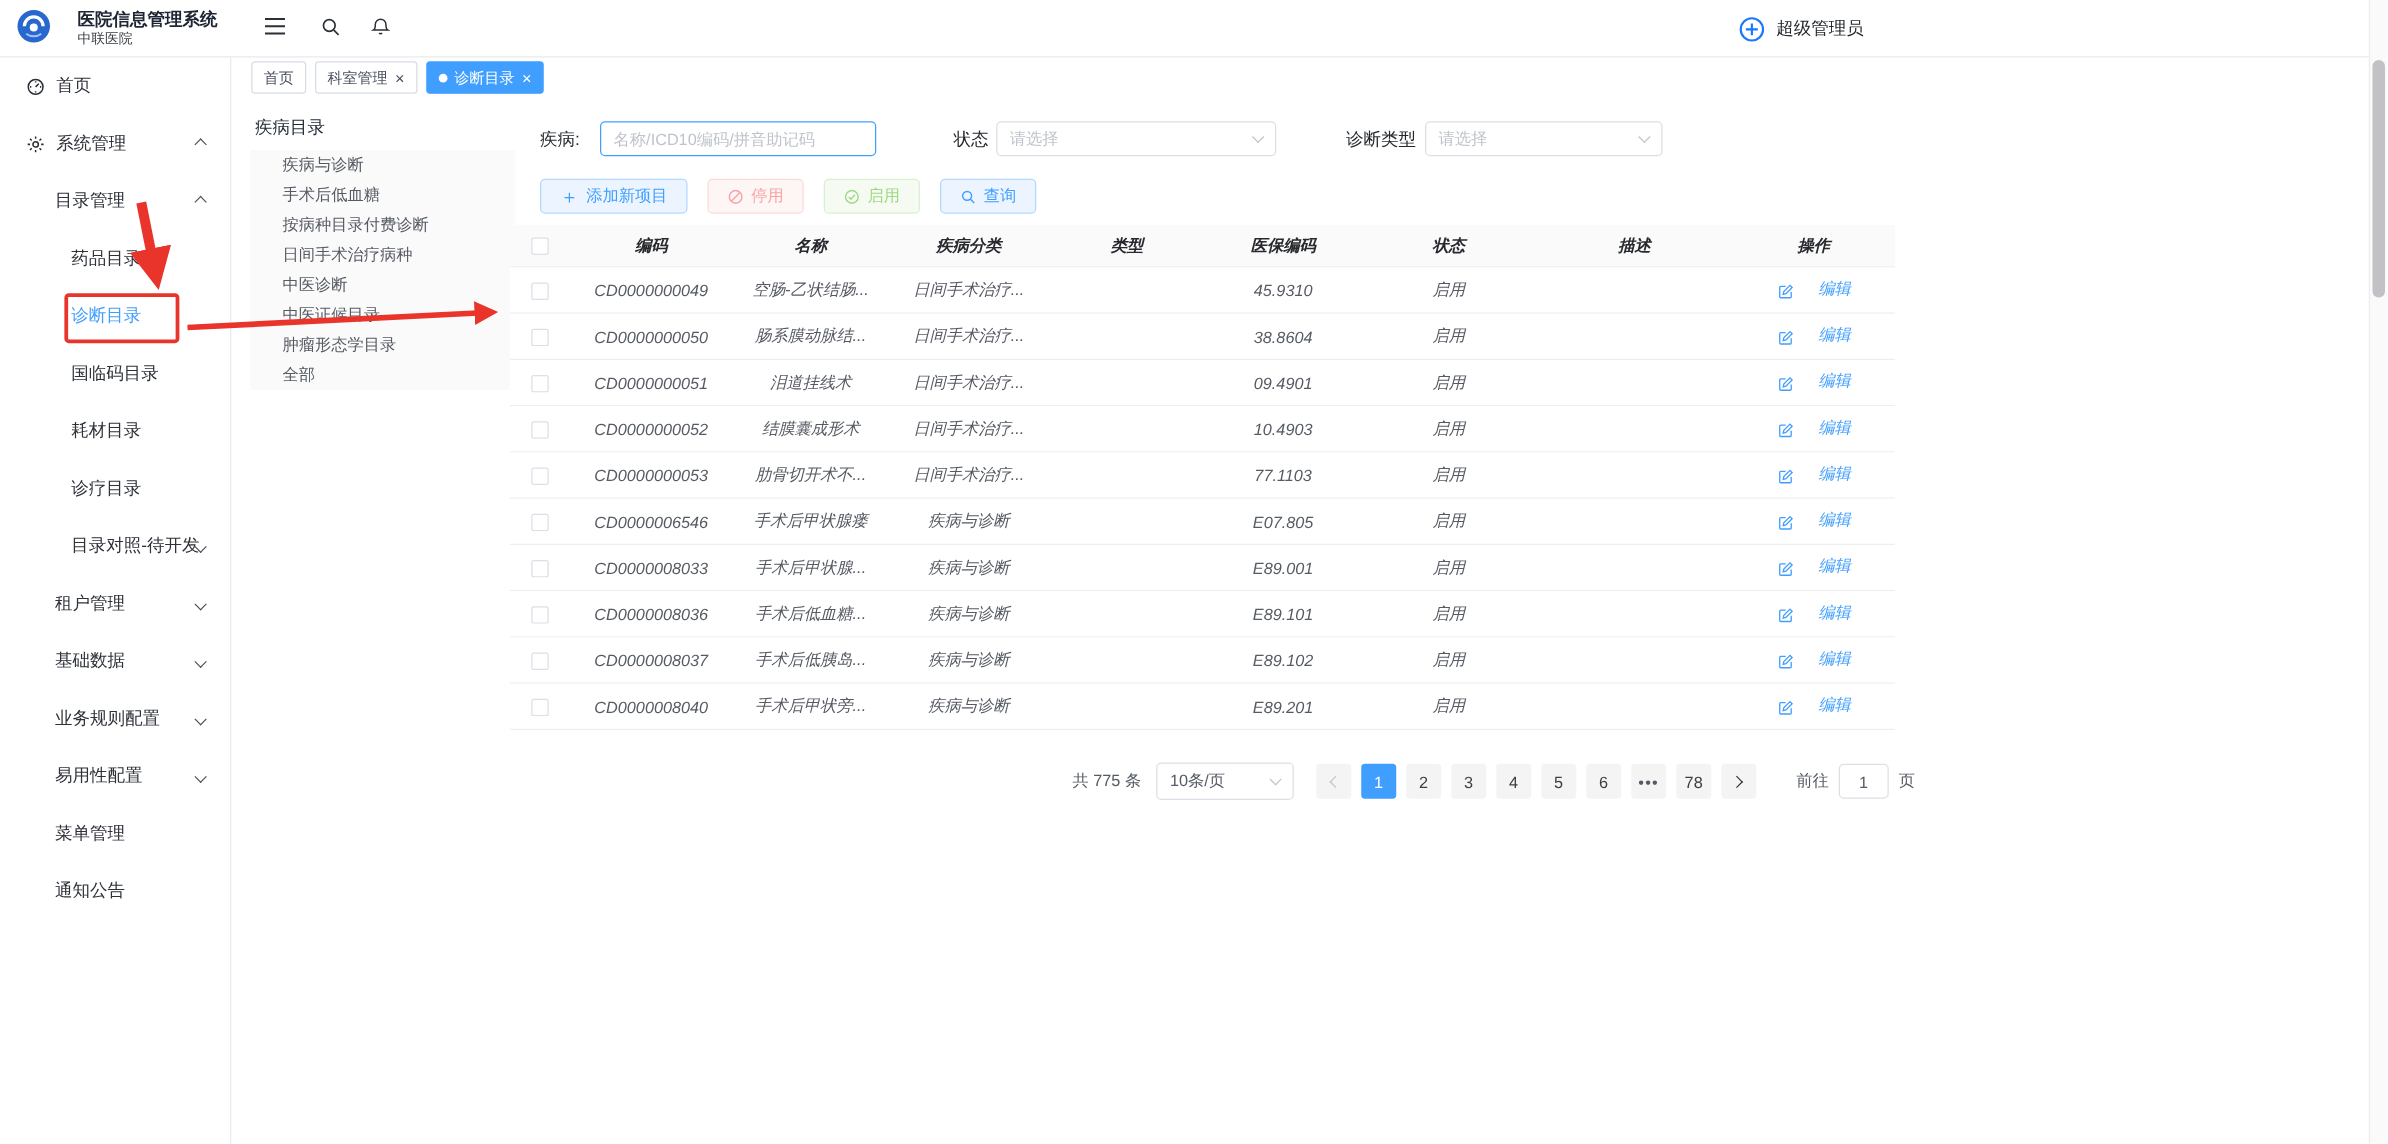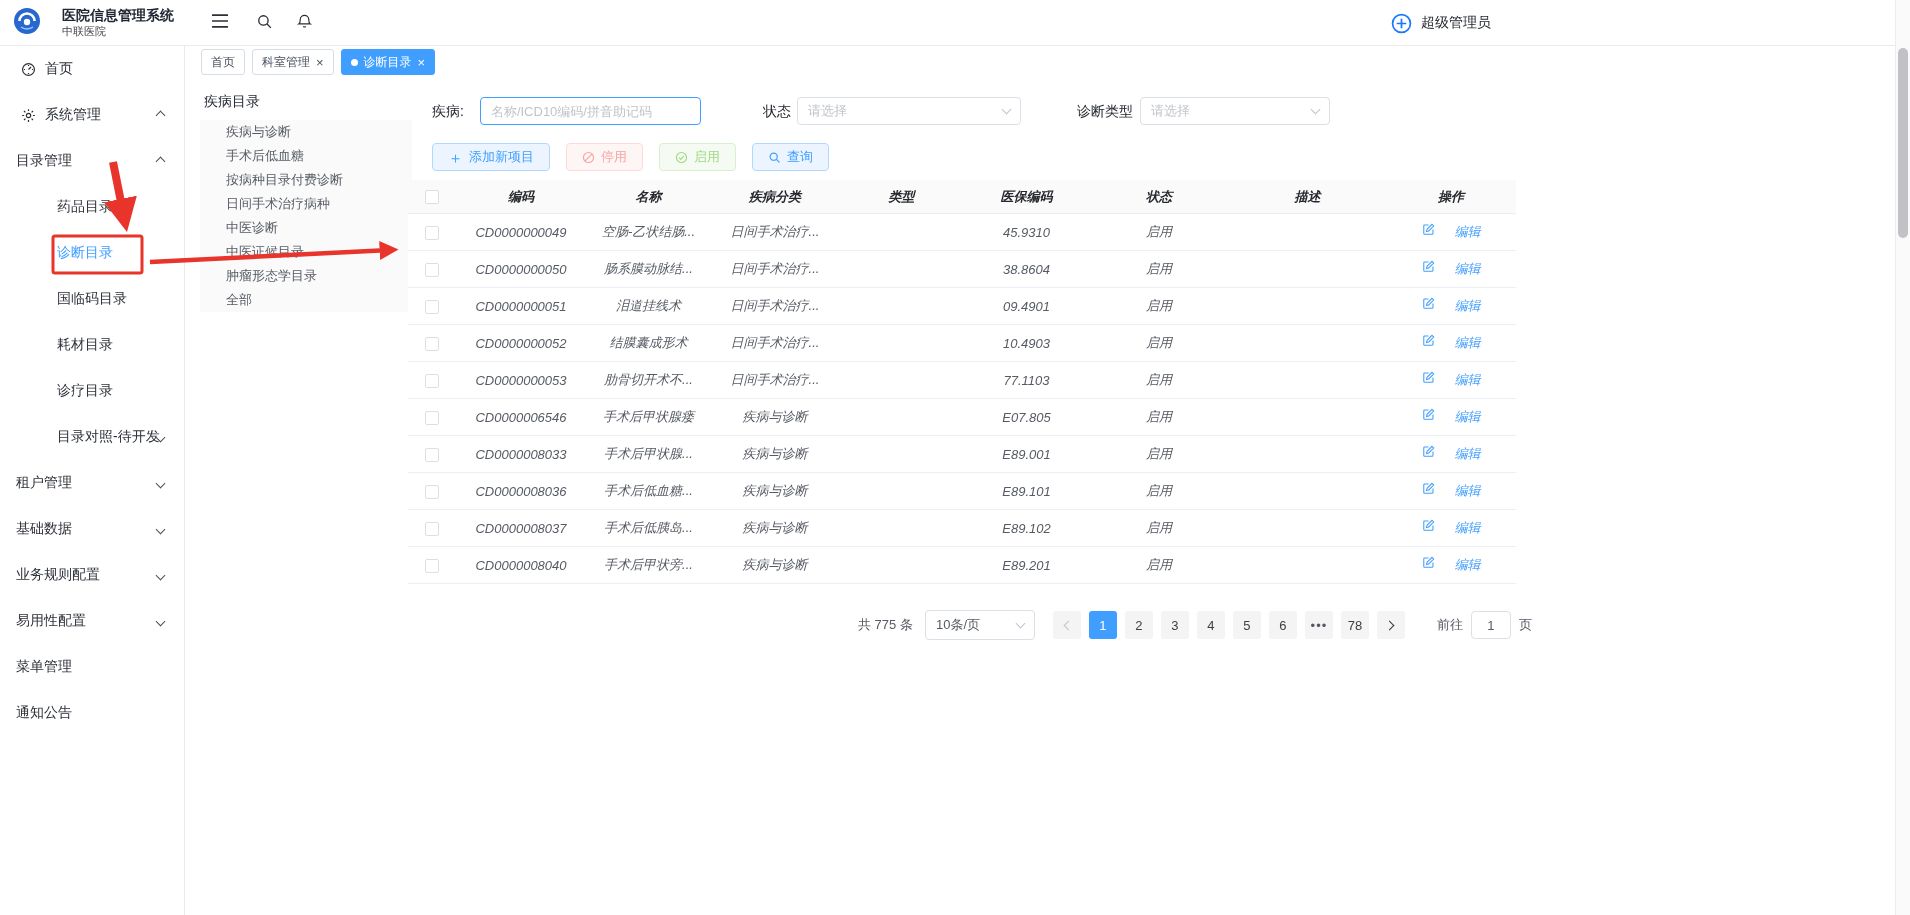--- a/index.html
+++ b/index.html
@@ -15,21 +15,21 @@
   .hicon.collapse { left:211px; }
   .hicon.search { left:256px; }
   .hicon.bell { left:296px; top:12px; }
   .user-area { position:absolute; left:1390px; top:0; height:46px; display:flex; align-items:center; gap:8px; cursor:pointer; }
   .user-area .uname { font-size:14px; color:#24282e; }
 
   
   .sidebar { position:absolute; left:0; top:46px; width:185px; height:869px; background:#fff; border-right:1px solid #e8eaec; z-index:2; }
   .side-item { position:relative; height:46px; display:flex; align-items:center; font-size:14px; color:#2d3138; cursor:pointer; white-space:nowrap; }
   .side-item.lv0 { padding-left:21px; }
-  .side-item.lv1 { padding-left:16px;text-align:center; }
+  .side-item.lv1 { padding-left:44px;text-align:center; }
   .side-item.lv2 { padding-left:57px; }
   .side-item .s-icon { margin-right:9px; display:inline-flex; }
   .side-item.active { color:#409eff; }
   .chev { width:7px; height:7px; border-right:1.4px solid #4a4f57; border-bottom:1.4px solid #4a4f57; display:inline-block; }
   .chev.down { transform:rotate(45deg); }
   .chev.up { transform:rotate(-135deg); }
   .side-item .chev { position:absolute; right:20px; }
 
   
   .tabbar { position:absolute; left:201px; top:49px; display:flex; gap:7px; z-index:2; }
@@ -64,21 +64,21 @@
   .plus { font-size:15px; line-height:1; font-weight:400; }
 
   
   .table { position:absolute; left:408px; top:180px; width:1108px; font-size:13px; z-index:2;font-style:italic; }
   .thead { display:flex; height:34px; align-items:center; background:#fafafa; border-bottom:1px solid #ebeef5; font-weight:700; color:#27292e; }
   .trow { display:flex; height:37px; align-items:center; background:#fff; border-bottom:1px solid #ebeef5; color:#565b63; }
   .cell { text-align:center; overflow:hidden; white-space:nowrap; }
   .c0{width:48px;} .c1{width:130px;} .c2{width:125px;} .c3{width:128px;} .c4{width:125px;}
   .c5{width:125px;} .c6{width:140px;} .c7{width:157px;} .c8{width:130px;}
   .cb { width:14px; height:14px; border:1px solid #dcdfe6; border-radius:2px; background:#fff; display:inline-block; vertical-align:middle; cursor:pointer; }
-  .edit-link { display:inline-flex; align-items:flex-start; gap:20px; color:#409eff; cursor:pointer; }
+  .edit-link { display:inline-flex; align-items:flex-end; gap:20px; color:#409eff; cursor:pointer; }
 
   
   .pagination { position:absolute; left:858px; top:610px; height:30px; display:flex; align-items:center; font-size:13px; color:#565b63; z-index:2; }
   .pg-total { margin-right:12px; white-space:nowrap; }
   .pg-size { width:110px; height:30px; border:1px solid #dcdfe6; border-radius:4px; display:flex; align-items:center; justify-content:space-between; padding:0 10px; background:#fff; cursor:pointer; color:#565b63; }
   .pg-nav { width:28px; height:28px; margin-left:18px; background:#f4f4f5; border-radius:3px; display:flex; align-items:center; justify-content:center; cursor:pointer; }
   .pg-nav.next { margin-left:8px; }
   .nav-chev { width:7px; height:7px; border-right:1.6px solid #c0c4cc; border-bottom:1.6px solid #c0c4cc; }
   .nav-chev.left { transform:rotate(135deg); margin-left:3px; }
   .nav-chev.right { transform:rotate(-45deg); border-color:#33363b; margin-right:3px; }

